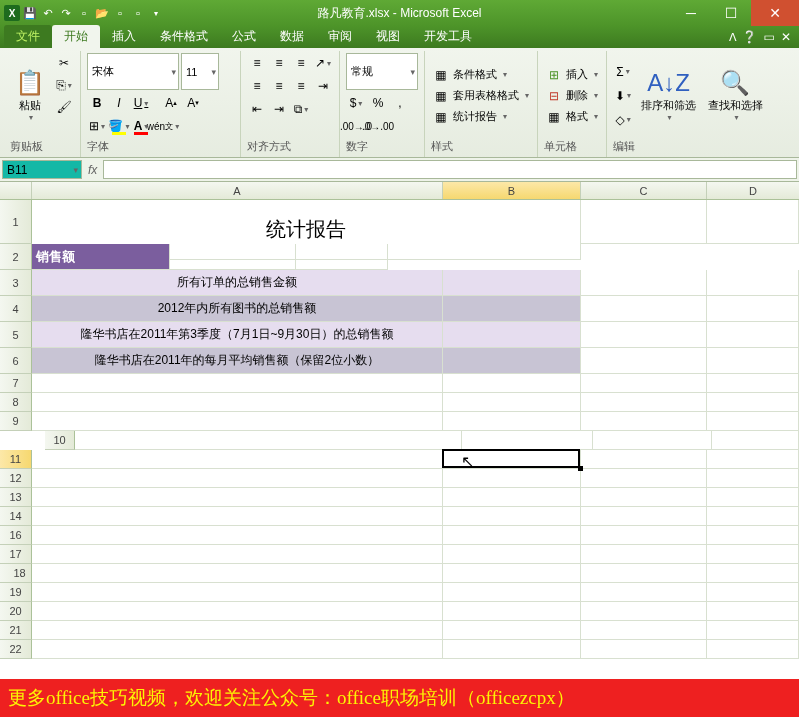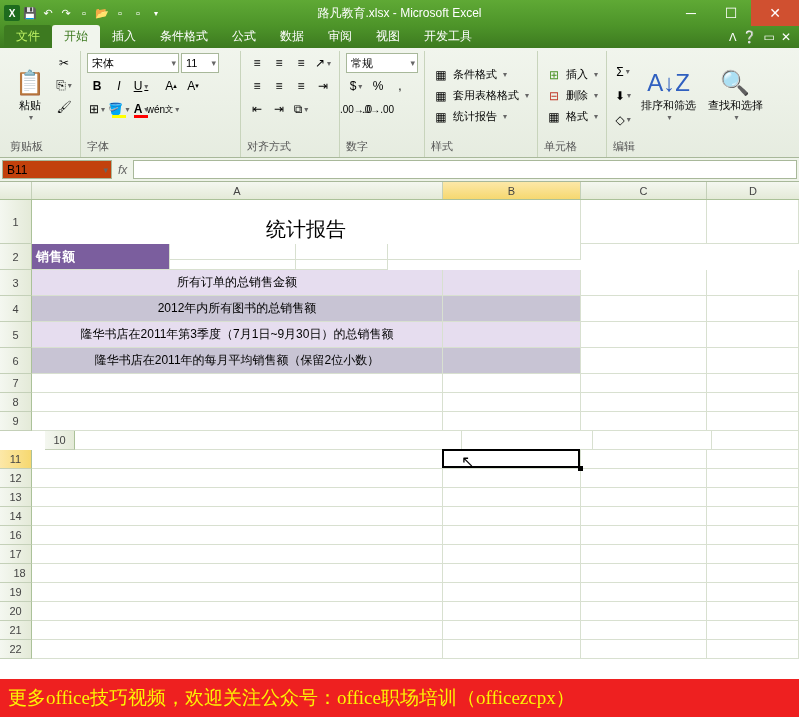--- a/index.html
+++ b/index.html
@@ -26,29 +26,29 @@
 .ribbon { height: 110px; background: linear-gradient(#f1f5ed, #e6ece0); border-bottom: 1px solid #a8b89a; display: flex; padding: 3px 4px 0; }
 .rgroup { border-right: 1px solid #c8d4bc; padding: 2px 6px; display: flex; flex-direction: column; position: relative; }
 .rgroup-body { flex: 1; display: flex; gap: 4px; }
 .rgroup-label { text-align: left; font-size: 11px; color: #555; padding: 1px 0; position: relative; }
 .col { display: flex; flex-direction: column; gap: 2px; justify-content: flex-start; }
 .row { display: flex; gap: 2px; align-items: center; }
 .btn-s { width: 20px; height: 20px; display: flex; align-items: center; justify-content: center; border: 1px solid transparent; border-radius: 2px; font-size: 12px; cursor: pointer; }
 .btn-big { display: flex; flex-direction: column; align-items: center; justify-content: center; gap: 2px; padding: 2px 4px; cursor: pointer; border-radius: 2px; min-width: 40px; }
 .btn-big .ico { font-size: 24px; }
 .btn-big .lbl { font-size: 11px; text-align: center; line-height: 1.1; }
-.combo { height: 20px; border: 1px solid #a8b89a; background: #fff; display: flex; align-items: center; padding: 0 14px 0 4px; font-size: 11px; position: relative; }
+.combo { height: 37px; border: 1px solid #a8b89a; background: #fff; display: flex; align-items: center; padding: 0 14px 0 4px; font-size: 11px; position: relative; }
 .combo::after { content: "▾"; position: absolute; right: 2px; font-size: 9px; color: #666; }
 .menu-item { display: flex; align-items: center; gap: 4px; font-size: 11px; padding: 1px 2px; cursor: pointer; }
 .menu-item .ico { width: 16px; text-align: center; font-size: 12px; }
 .arrow { font-size: 8px; color: #666; margin-left: 2px; }
 
 
 .fbar { height: 24px; border-bottom: 1px solid #a8b89a; display: flex; background: #eef3e9; align-items: stretch; }
-.namebox { width: 110px; border: 1px solid #a8b89a; margin: 2px; background: #c2410c; display: flex; align-items: center; padding: 0 4px; font-size: 12px; position: relative; }
+.namebox { width: 80px; border: 1px solid #a8b89a; margin: 2px; background: #14b8a6; display: flex; align-items: center; padding: 0 4px; font-size: 12px; position: relative; }
 .namebox::after { content: "▾"; position: absolute; right: 3px; font-size: 9px; color: #666; }
 .fx-btns { display: flex; align-items: center; padding: 0 4px; gap: 4px; color: #888; }
 .formula-input { flex: 1; border: 1px solid #a8b89a; margin: 2px; background: #fff; }
 
 
 .grid-wrap { position: relative; height: 480px; overflow: hidden; }
 .col-headers { display: flex; height: 18px; background: linear-gradient(#f4f7f0, #e4ead8); border-bottom: 1px solid #abc199; }
 .ch { border-right: 1px solid #c4d0b8; text-align: center; font-size: 11px; color: #444; line-height: 18px; }
 .ch.selected { background: linear-gradient(#fce8a8, #f6d870); }
 .row-header { width: 32px; background: linear-gradient(90deg, #f4f7f0, #e4ead8); border-right: 1px solid #abc199; border-bottom: 1px solid #c4d0b8; text-align: center; font-size: 11px; color: #444; display: flex; align-items: center; justify-content: center; }

